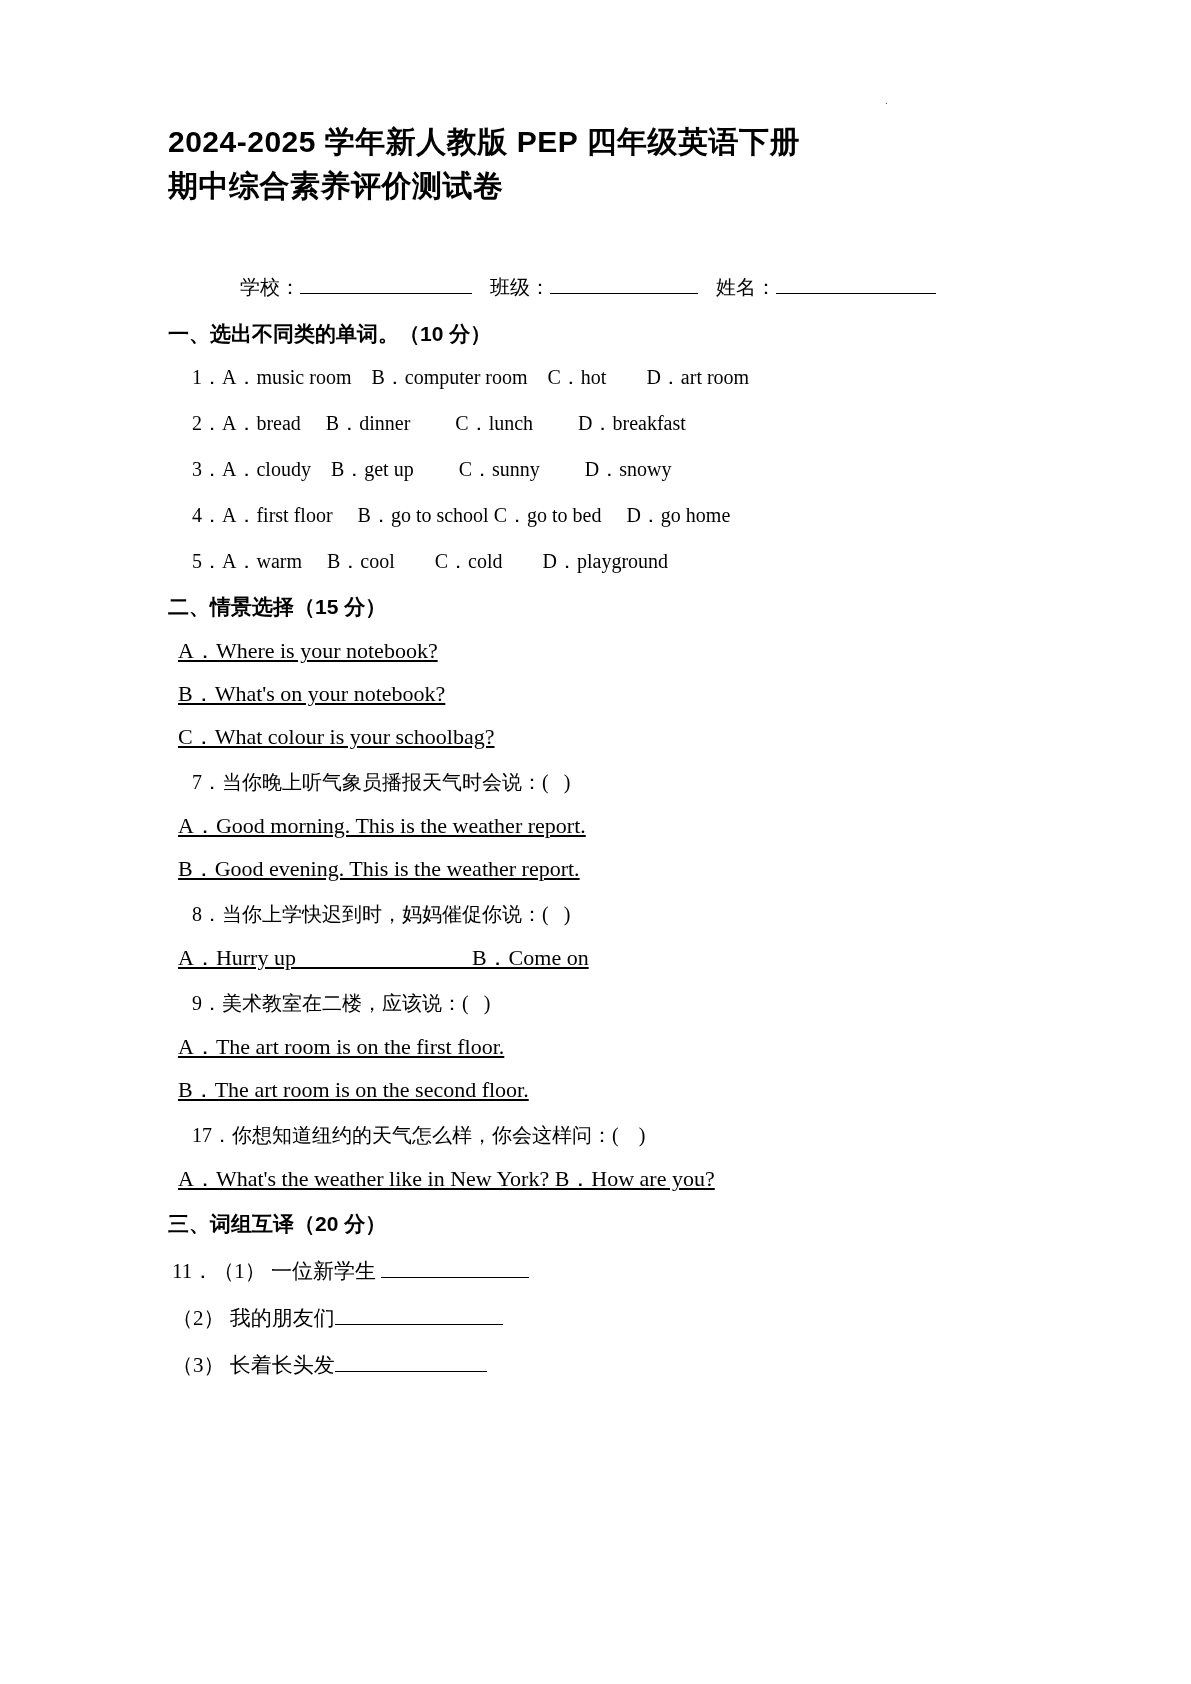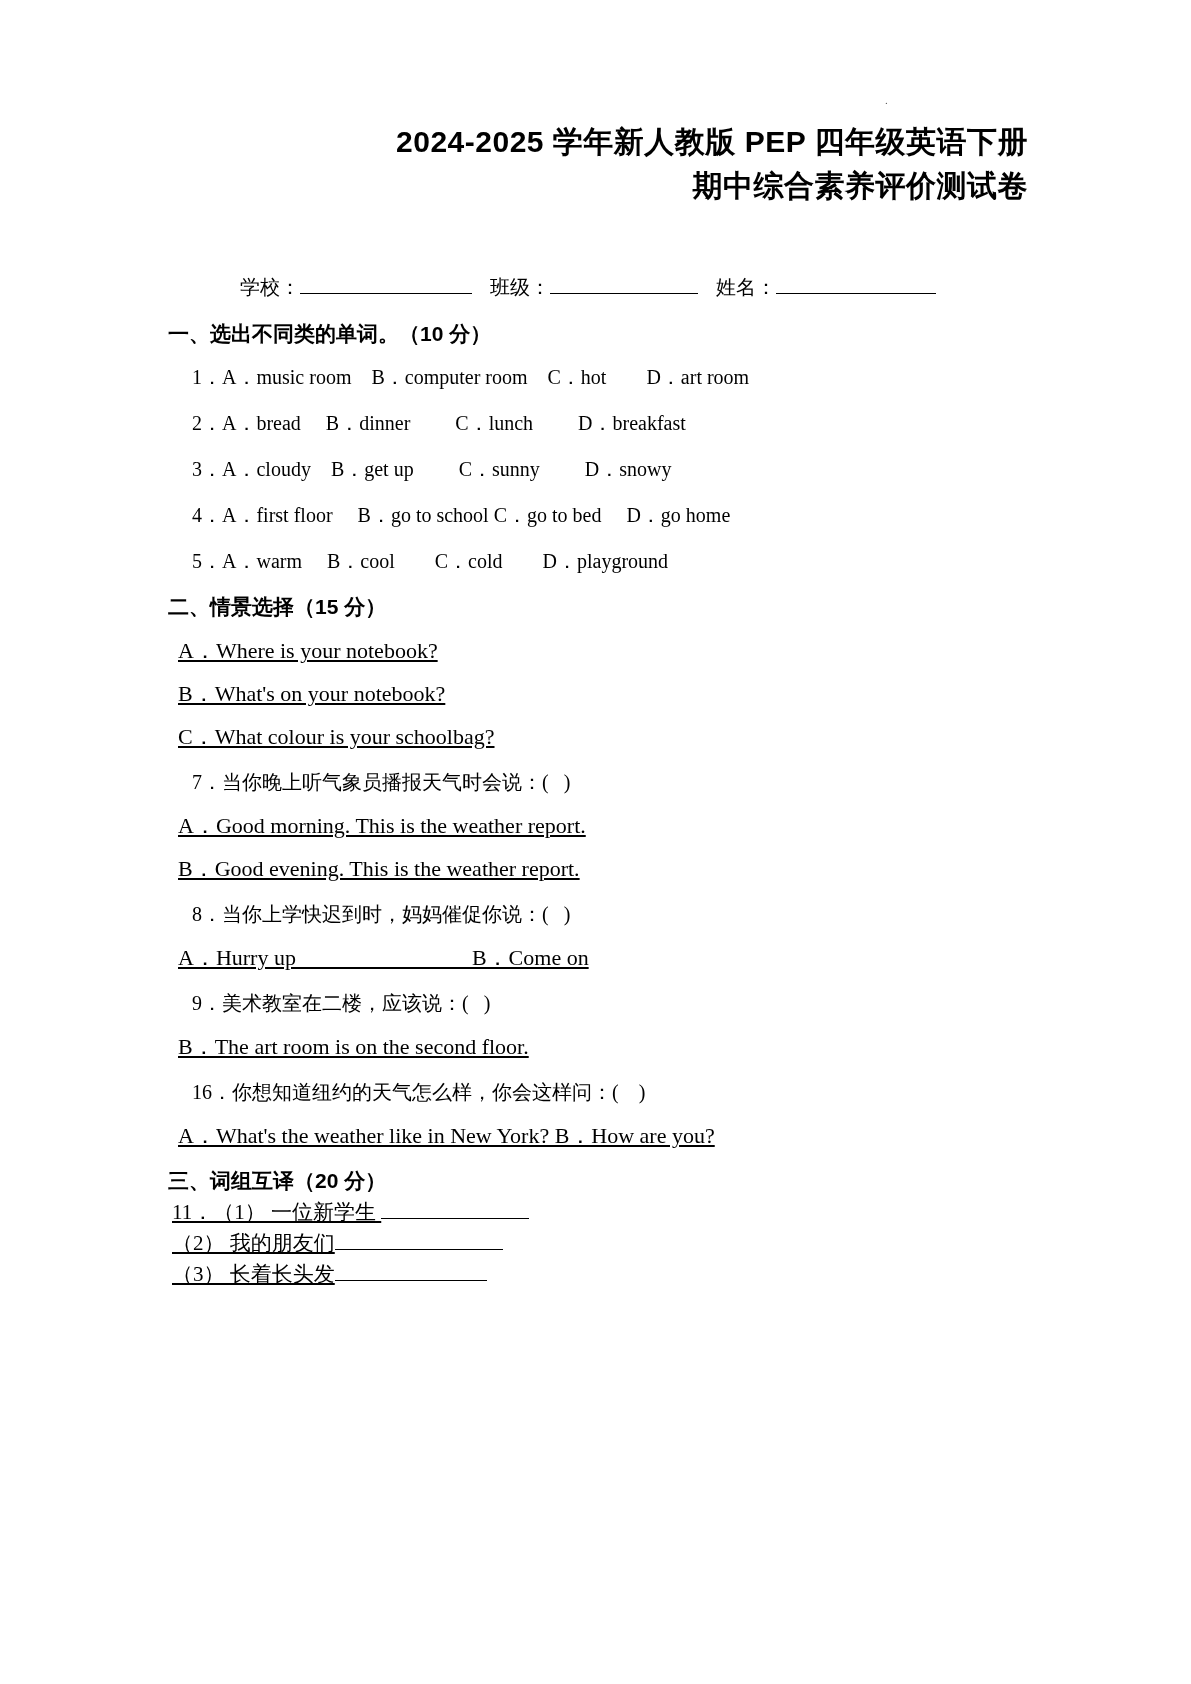--- a/index.html
+++ b/index.html
@@ -25,21 +25,21 @@
   }
   .tiny-mark {
     position: absolute;
     left: 885px;
     top: 95px;
     font-size: 11px;
     color: #555;
     line-height: 1;
   }
   .title {
-    text-align: right;
+    text-align: left;
     font-family: "Liberation Sans", sans-serif;
     font-weight: bold;
     font-size: 30px;
     line-height: 44px;
     letter-spacing: 0.5px;
   }
   .title-block {
     margin-top: 120px;
   }
   .info-line {
@@ -78,23 +78,23 @@
     font-size: 22px;
     line-height: 31px;
     margin-top: 12px;
     padding-left: 10px;
     white-space: pre;
     text-decoration: underline;
   }
   .sub {
     font-size: 21px;
     line-height: 31px;
+    margin-top: 16px;
     padding-left: 4px;
     white-space: pre;
-    text-decoration: underline;
   }
   .u1 { display:inline-block; border-bottom: 1.3px solid #000; width: 148px; }
   .u2 { display:inline-block; border-bottom: 1.3px solid #000; width: 168px; }
   .u3 { display:inline-block; border-bottom: 1.3px solid #000; width: 152px; }
   .cn { font-family: "Liberation Sans", sans-serif; }
 </style>
 </head>
 <body>
 
 <div class="page">
@@ -122,22 +122,23 @@
     <div class="sec-head">二、情景选择（15 分）</div>
     <div class="opt">A．Where is your notebook?</div>
     <div class="opt">B．What's on your notebook?</div>
     <div class="opt">C．What colour is your schoolbag?</div>
     <div class="q">7．当你晚上听气象员播报天气时会说：(   )</div>
     <div class="opt">A．Good morning. This is the weather report.</div>
     <div class="opt">B．Good evening. This is the weather report.</div>
     <div class="q">8．当你上学快迟到时，妈妈催促你说：(   )</div>
     <div class="opt">A．Hurry up　　　　　　　　B．Come on</div>
     <div class="q">9．美术教室在二楼，应该说：(   )</div>
+    <div class="opt">A．The art room is on the first floor.</div>
     <div class="opt">B．The art room is on the second floor.</div>
-    <div class="q">16．你想知道纽约的天气怎么样，你会这样问：(    )</div>
+    <div class="q">17．你想知道纽约的天气怎么样，你会这样问：(    )</div>
     <div class="opt">A．What's the weather like in New York? B．How are you?</div>
 
     <div class="sec-head">三、词组互译（20 分）</div>
     <div class="sub"><span>11．（1） 一位新学生</span> <span class="u1"></span></div>
     <div class="sub"><span>（2） 我的朋友们</span><span class="u2"></span></div>
     <div class="sub"><span>（3） 长着长头发</span><span class="u3"></span></div>
 
   </div>
 </div>
 

